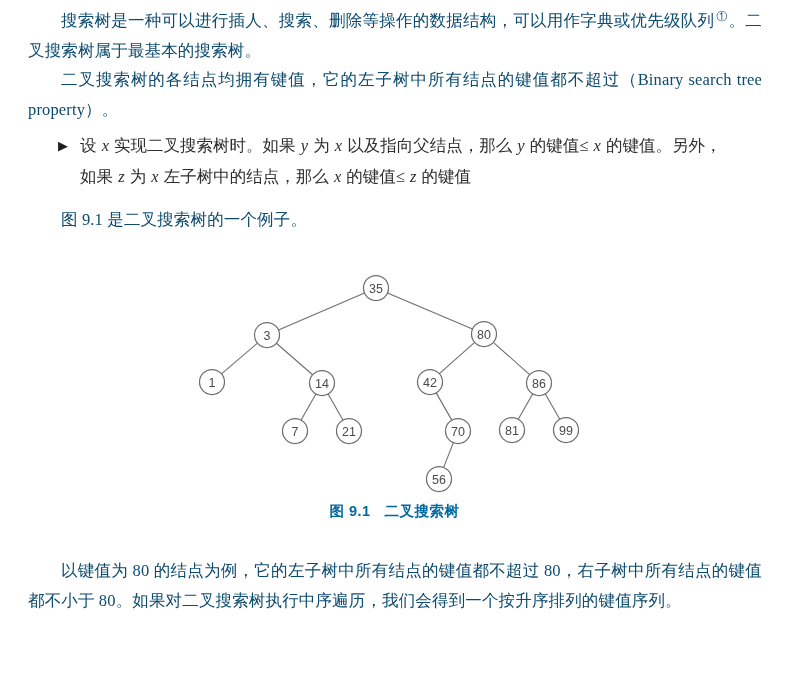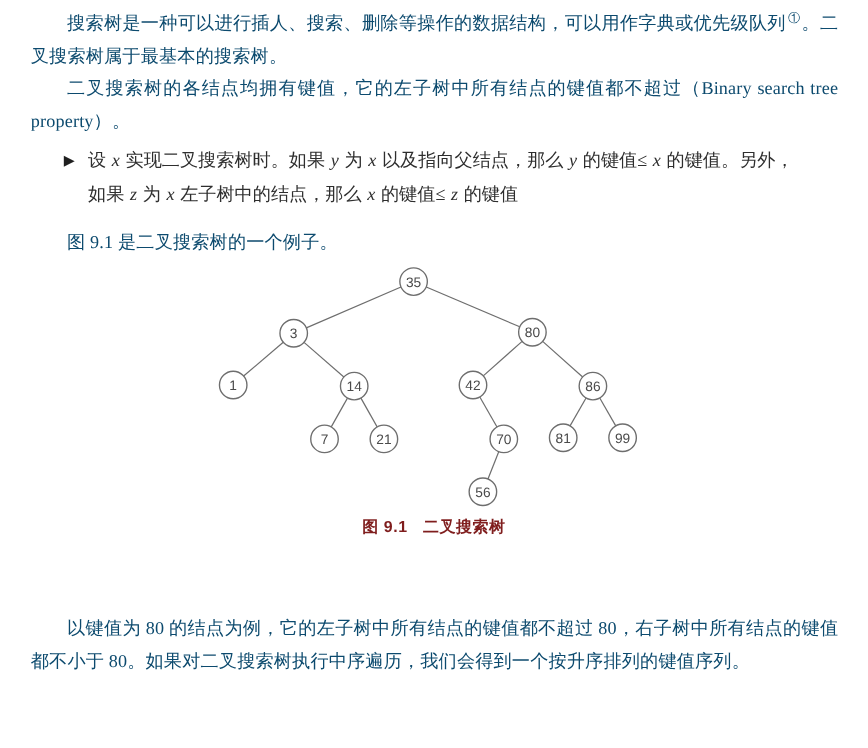--- a/index.html
+++ b/index.html
@@ -82,21 +82,21 @@
     flex: 1 1 auto;
     text-align: justify;
     text-justify: inter-ideograph;
     padding-right: 6px;
   }
 
   
   .figure {
     position: absolute;
     left: 0;
-    top: 232px;
+    top: 264px;
     width: 789px;
     height: 270px;
   }
   .tree-svg {
     position: absolute;
     left: 0;
     top: 0;
     width: 789px;
     height: 240px;
     display: block;
@@ -121,21 +121,21 @@
 
   .fig-caption {
     position: absolute;
     top: 238px;
     left: 0;
     width: 789px;
     text-align: center;
     font-family: "Liberation Sans", "DejaVu Sans", sans-serif;
     font-weight: bold;
     font-size: 14.5px;
-    color: #7f1d1d;
+    color: #0369a1;
     letter-spacing: 0.5px;
   }
   .fig-caption .cap-gap { display: inline-block; width: 14px; }
 </style>
 </head>
 <body>
 
 <div class="page">
 
   <div class="para indent" style="top: 6px;">

